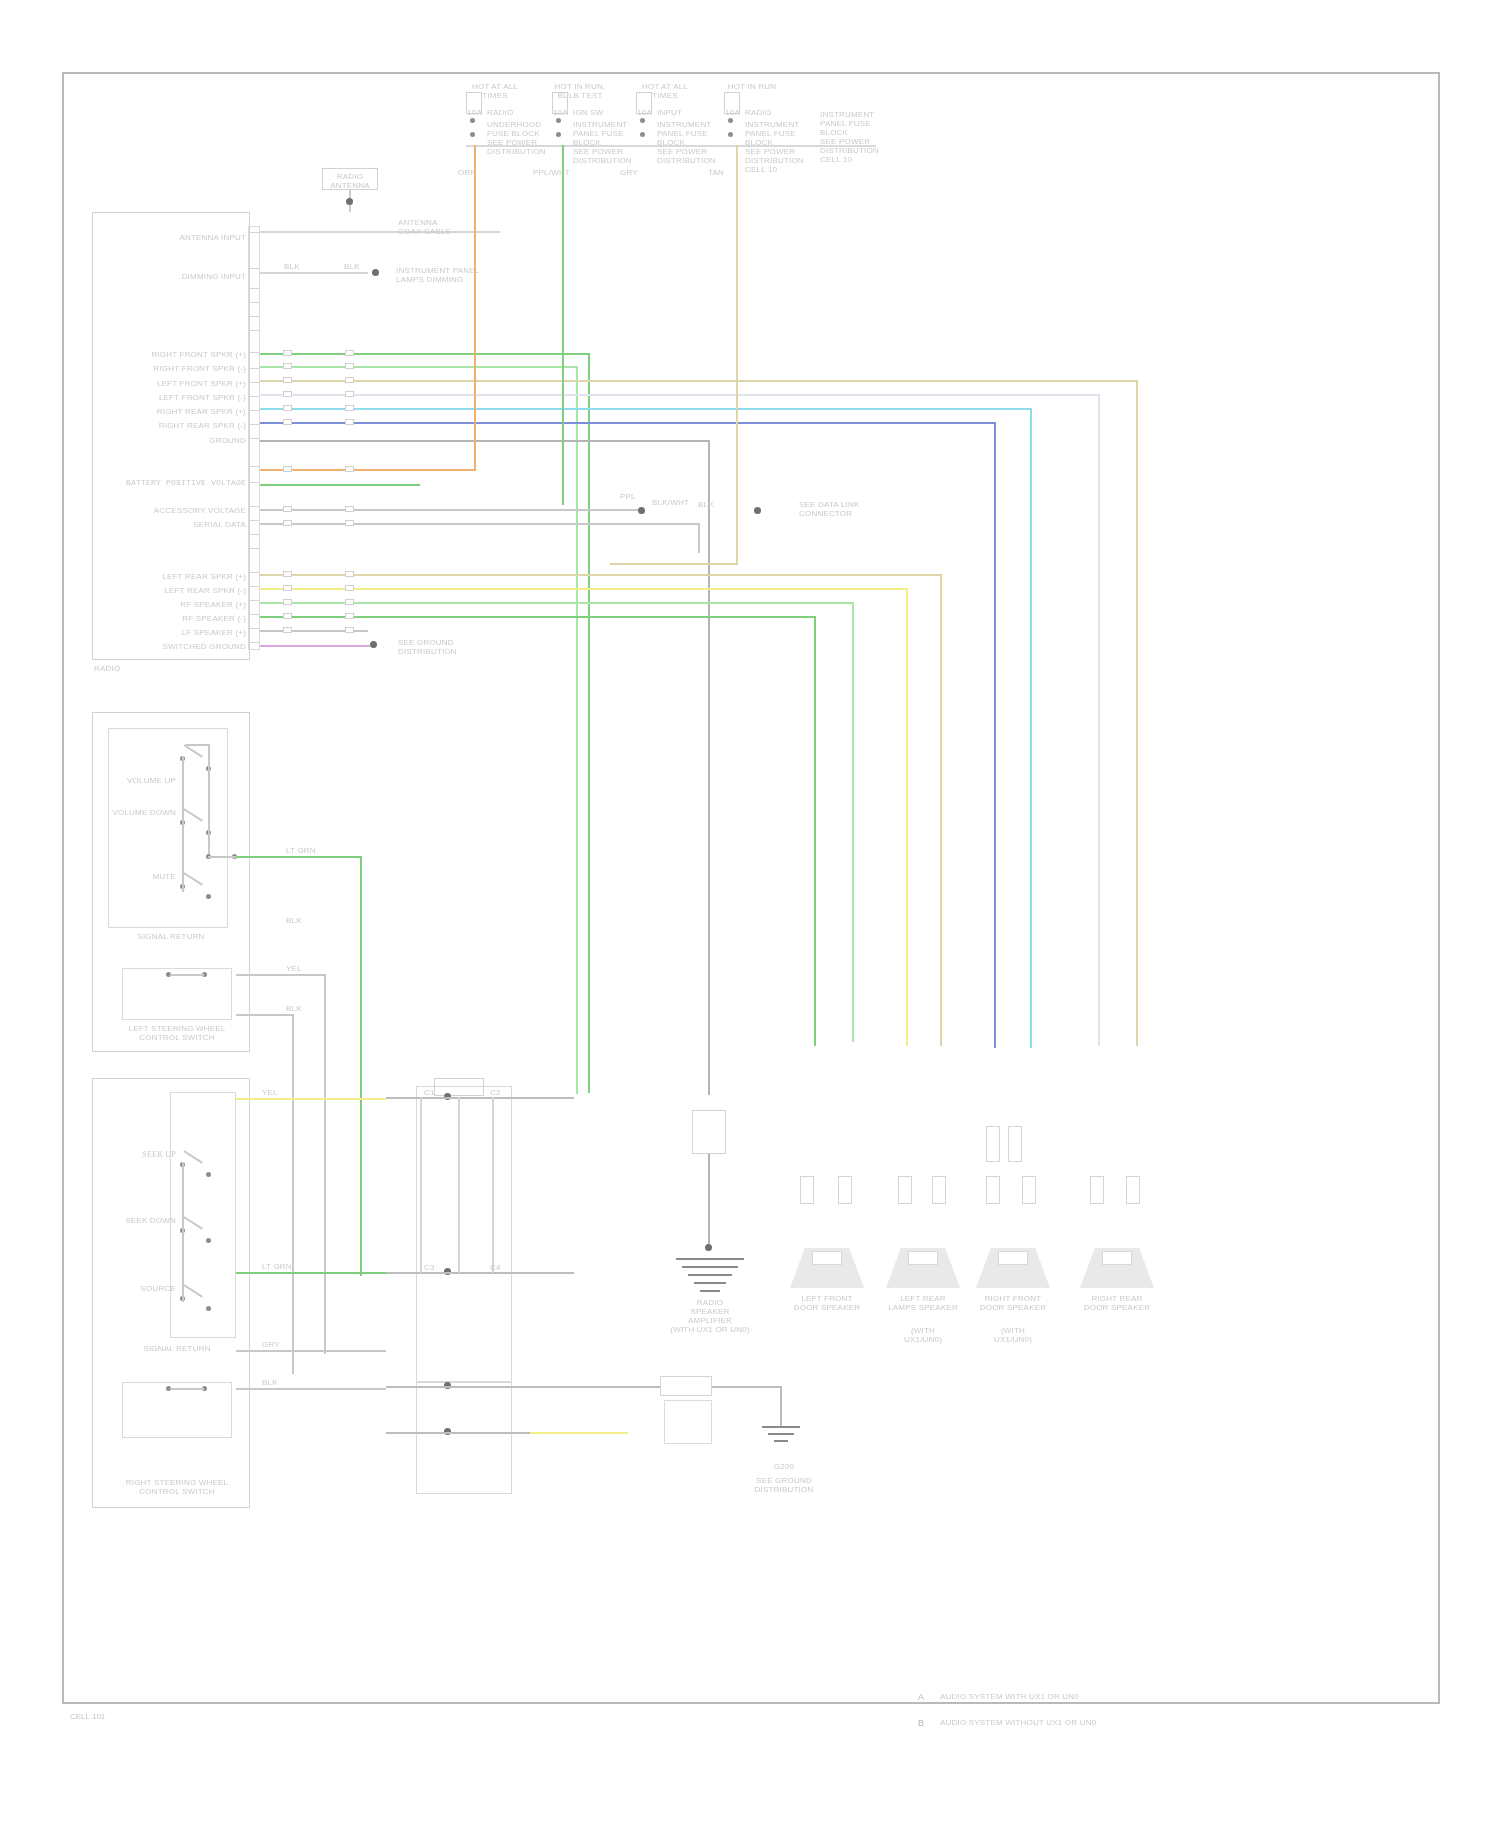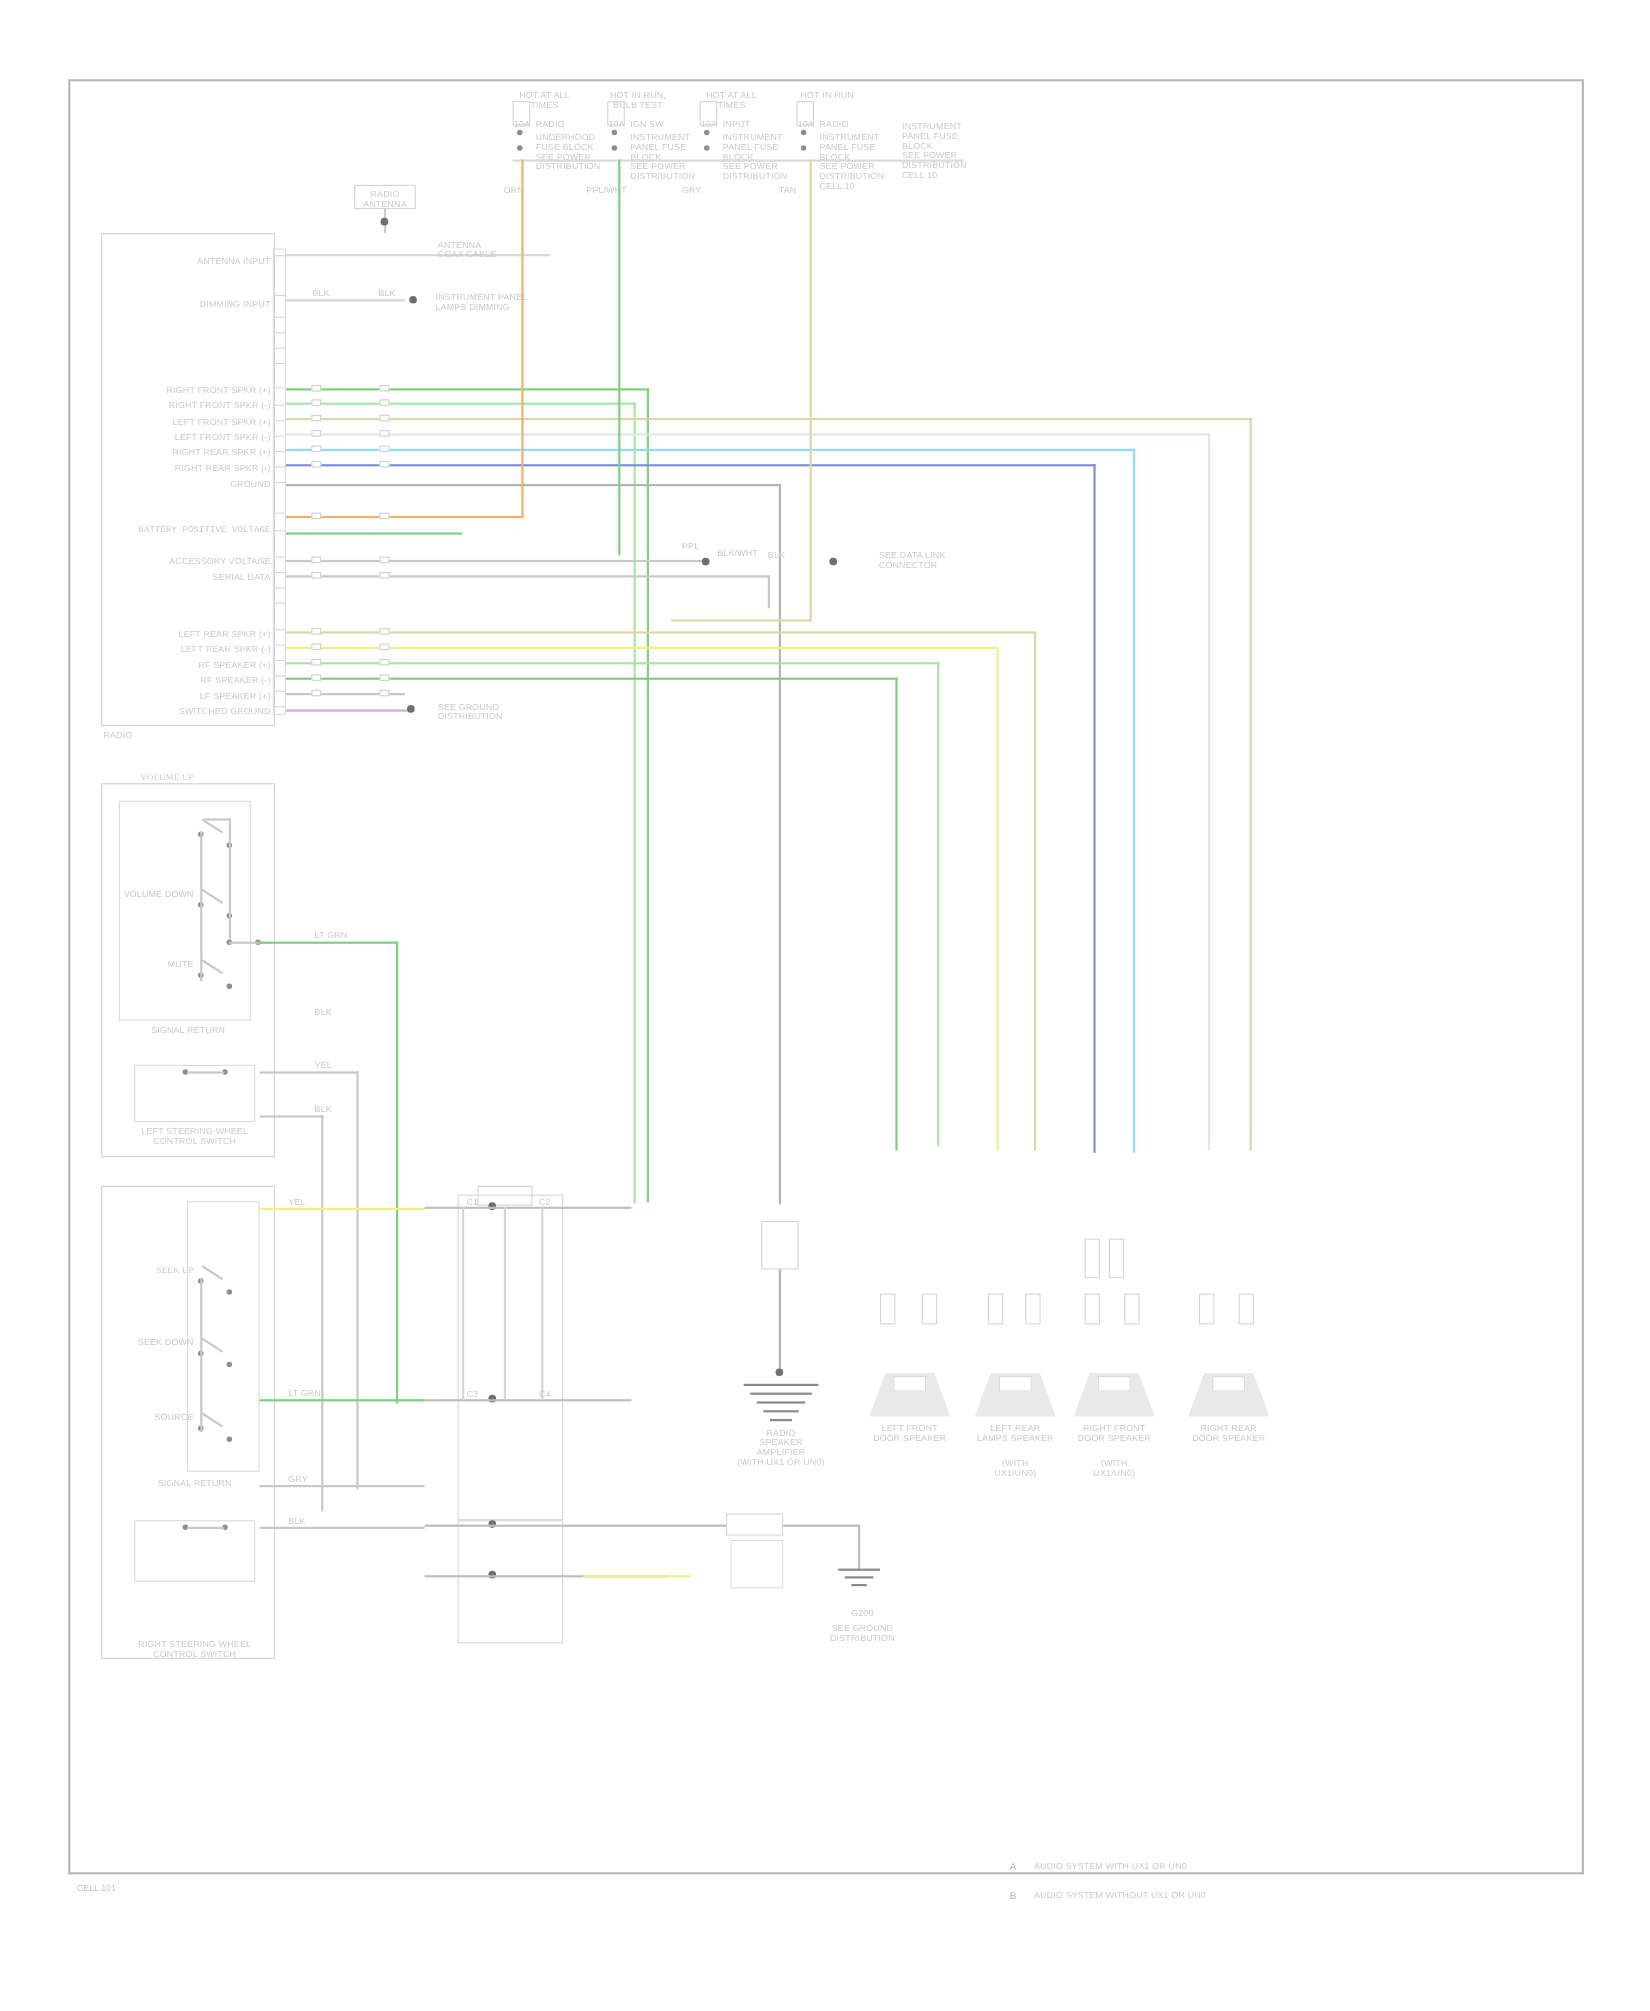--- a/index.html
+++ b/index.html
@@ -268,21 +268,21 @@
   <div class="term" style="left:345px;top:571px;"></div>
   <div class="term" style="left:345px;top:585px;"></div>
   <div class="term" style="left:345px;top:599px;"></div>
   <div class="term" style="left:345px;top:613px;"></div>
   <div class="term" style="left:345px;top:627px;"></div>
 
   <div class="box" style="left:92px;top:712px;width:158px;height:340px;"></div>
   <div class="box" style="left:108px;top:728px;width:120px;height:200px;border-color:#dadada;"></div>
   <div class="lbl c" style="left:96px;top:932px;width:150px;">SIGNAL RETURN</div>
 
-  <div class="lbl r" style="left:104px;top:702px;width:72px;font-family:Liberation Serif, serif;">VOLUME UP</div>
+  <div class="lbl r" style="left:104px;top:776px;width:72px;">VOLUME UP</div>
   <div class="lbl r" style="left:104px;top:808px;width:72px;">VOLUME DOWN</div>
   <div class="lbl r" style="left:104px;top:872px;width:72px;">MUTE</div>
 
   <div class="sdot" style="left:180px;top:756px;"></div>
   <div class="wire" style="left:184px;top:744px;width:22px;height:1.6px;background:#c8c8c8;transform:rotate(33deg);transform-origin:left center;"></div>
   <div class="sdot" style="left:206px;top:766px;"></div>
   <div class="sdot" style="left:180px;top:820px;"></div>
   <div class="wire" style="left:184px;top:808px;width:22px;height:1.6px;background:#c8c8c8;transform:rotate(33deg);transform-origin:left center;"></div>
   <div class="sdot" style="left:206px;top:830px;"></div>
   <div class="sdot" style="left:180px;top:884px;"></div>
@@ -345,21 +345,21 @@
   <div class="lbl t" style="left:262px;top:1340px;">GRY</div>
 
   <div class="lbl c" style="left:112px;top:1344px;width:130px;">SIGNAL RETURN</div>
   <div class="box" style="left:122px;top:1382px;width:110px;height:56px;border-color:#dadada;"></div>
   <div class="sdot" style="left:166px;top:1386px;"></div>
   <div class="sdot" style="left:202px;top:1386px;"></div>
   <div class="wire wh" style="left:170px;top:1388px;width:34px;background:#c8c8c8;"></div>
   <div class="wire wh" style="left:236px;top:1388px;width:150px;background:#c8c8c8;"></div>
   <div class="lbl t" style="left:262px;top:1378px;">BLK</div>
 
-  <div class="lbl c" style="left:104px;top:1478px;width:146px;margin-top:12px;">RIGHT STEERING WHEEL
+  <div class="lbl c" style="left:104px;top:1478px;width:146px;">RIGHT STEERING WHEEL
 CONTROL SWITCH</div>
 
   <div class="box" style="left:416px;top:1086px;width:96px;height:296px;border-color:#d8d8d8;"></div>
   <div class="box" style="left:434px;top:1078px;width:50px;height:18px;border-color:#d2d2d2;"></div>
   <div class="dot" style="left:444px;top:1093px;"></div>
   <div class="dot" style="left:444px;top:1268px;"></div>
 
   <div class="wire wh" style="left:386px;top:1097px;width:188px;background:#bdbdbd;"></div>
   <div class="wire wh" style="left:386px;top:1272px;width:188px;background:#bdbdbd;"></div>
   <div class="wire wv" style="left:420px;top:1097px;height:176px;background:#d6d6d6;"></div>

